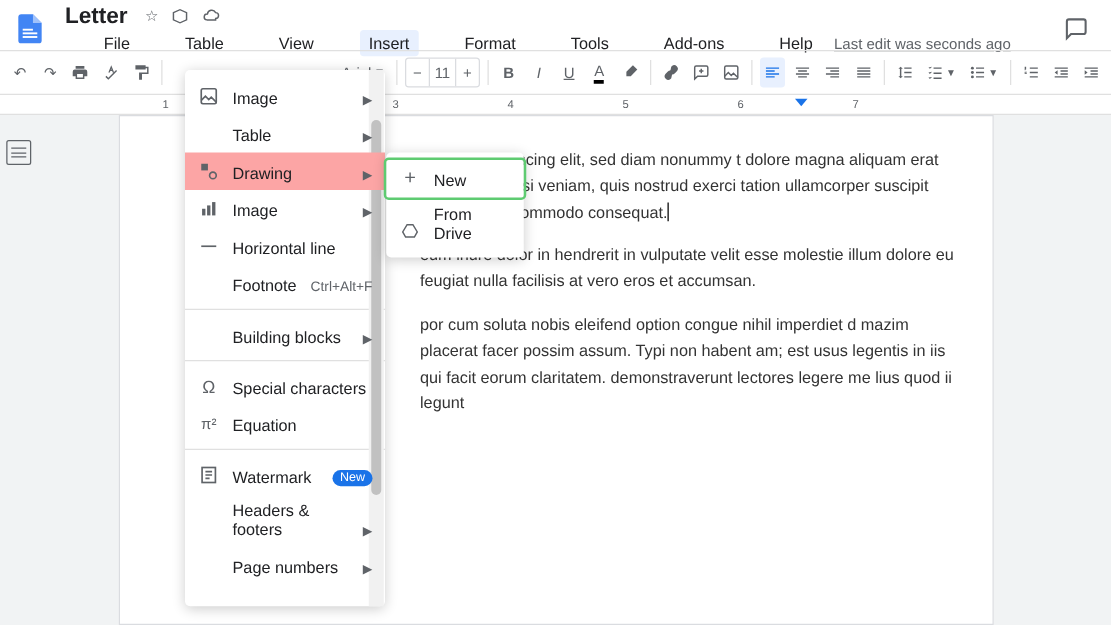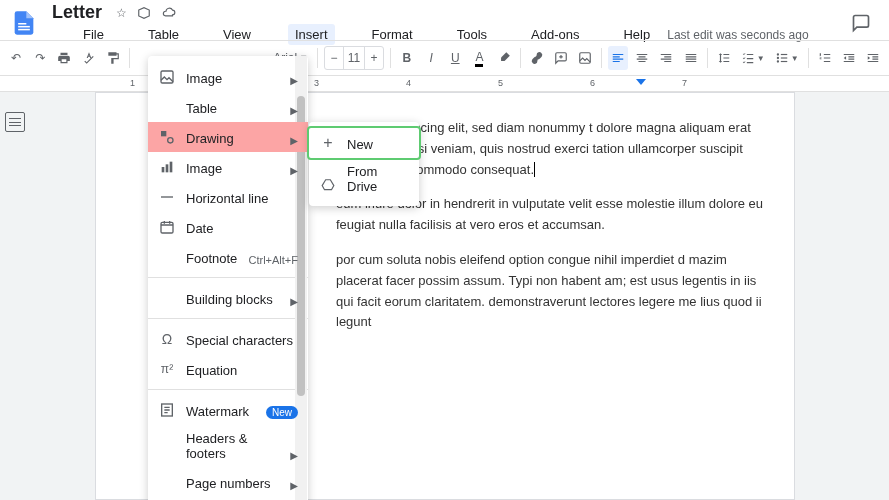--- a/index.html
+++ b/index.html
@@ -313,29 +313,20 @@
     </div>
     <div class="dd-item">
       <span class="dd-icon">
         <svg width="16" height="16" viewBox="0 0 24 24" fill="#5f6368">
           <rect x="3" y="11" width="18" height="2"></rect>
         </svg>
       </span>
       <span class="dd-label">Horizontal line</span>
     </div>
     <div class="dd-item">
-      <span class="dd-icon">
-        <svg width="16" height="16" viewBox="0 0 24 24" fill="none" stroke="#5f6368" stroke-width="2">
-          <rect x="3" y="5" width="18" height="16" rx="2"></rect>
-          <path d="M3 9h18M8 3v4M16 3v4"></path>
-        </svg>
-      </span>
-      <span class="dd-label">Date</span>
-    </div>
-    <div class="dd-item">
       <span class="dd-icon"></span>
       <span class="dd-label">Footnote</span>
       <span class="dd-shortcut">Ctrl+Alt+F</span>
     </div>
     <div class="dd-sep"></div>
     <div class="dd-item">
       <span class="dd-icon"></span>
       <span class="dd-label">Building blocks</span>
       <span class="dd-arrow">▶</span>
     </div>

